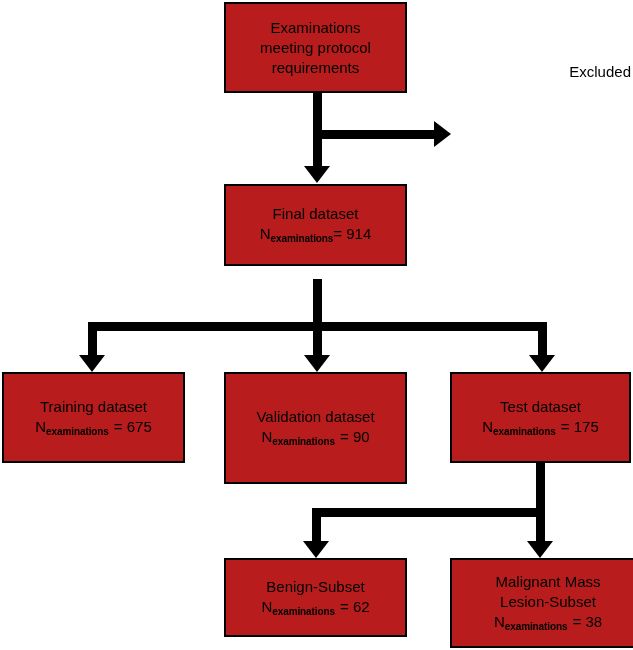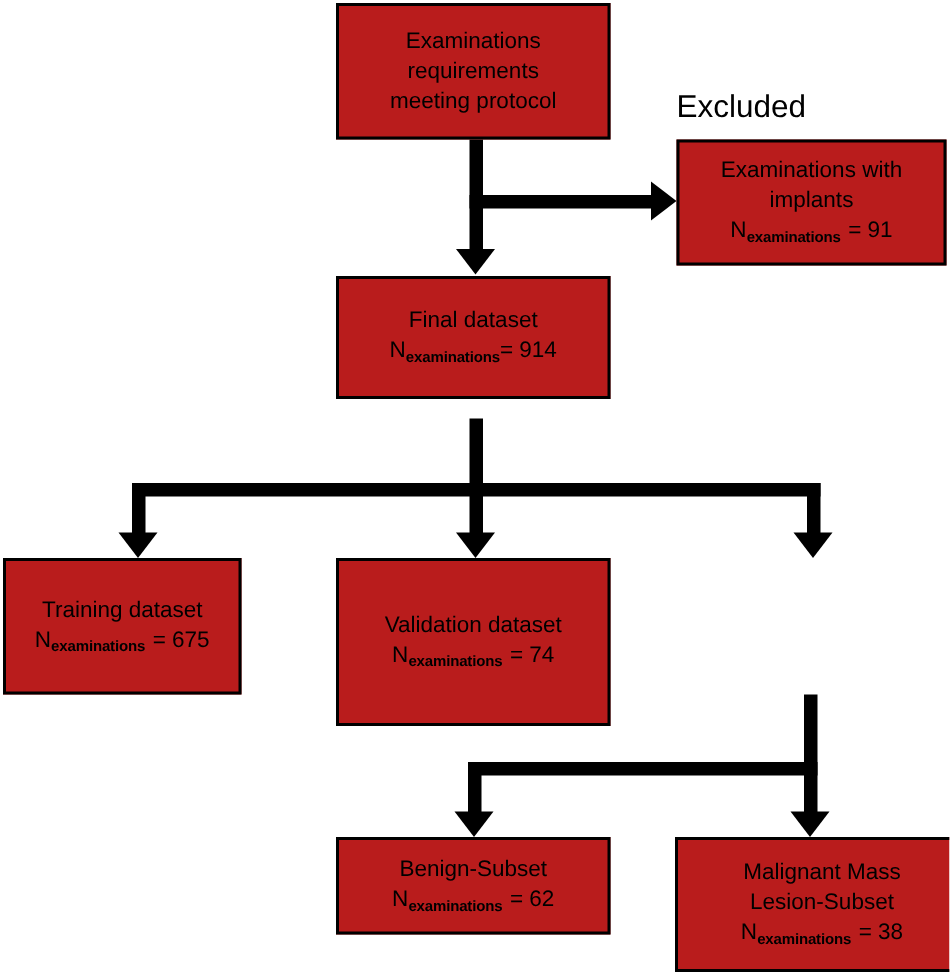--- a/index.html
+++ b/index.html
@@ -46,24 +46,24 @@
     bottom: -3px;
   }
   .nval .eq {
     margin-left: 5px;
   }
   .nval.tight .eq {
     margin-left: 0px;
   }
   .caption {
     position: absolute;
-    font-size: 21px;
+    font-size: 15px;
     line-height: 18px;
     color: #000000;
-    text-align: left;
+    text-align: right;
     z-index: 3;
     white-space: nowrap;
   }
   .conn {
     position: absolute;
     background: #000000;
     z-index: 1;
   }
   .arrow-down {
     position: absolute;
@@ -84,77 +84,76 @@
     z-index: 2;
   }
 </style>
 </head>
 <body>
 
 <div id="flowchart">
 
   <div class="node" style="left:224px; top:2px; width:183px; height:91px;">
     <span class="line">Examinations</span>
+    <span class="line">meeting protocol</span>
     <span class="line">requirements</span>
-    <span class="line">meeting protocol</span>
   </div>
 
   <div class="conn" style="left:313px; top:93px; width:9px; height:73px;"></div>
   <div class="arrow-down" style="left:304px; top:166px;"></div>
 
   <div class="conn" style="left:313px; top:130px; width:130px; height:9px;"></div>
   <div class="arrow-right" style="left:434px; top:121px;"></div>
 
   <div class="caption" style="left:451px; top:63px; width:180px;">Excluded</div>
 
-  <div class="node" style="left:451px; top:93px; width:180px; height:84px;">
-    <span class="line">Examinations with</span>
-    <span class="line">implants</span>
-    <span class="nval"><span>N</span><sub>examinations</sub><span class="eq">= 91</span></span>
-  </div>
 
   <div class="node" style="left:224px; top:184px; width:183px; height:82px;">
     <span class="line">Final dataset</span>
     <span class="nval tight"><span>N</span><sub>examinations</sub><span class="eq">= 914</span></span>
   </div>
 
   <div class="conn" style="left:313px; top:279px; width:9px; height:51px;"></div>
 
   <div class="conn" style="left:88px; top:322px; width:459px; height:9px;"></div>
 
   <div class="conn" style="left:88px; top:322px; width:9px; height:34px;"></div>
   <div class="arrow-down" style="left:79px; top:355px;"></div>
 
   <div class="conn" style="left:313px; top:322px; width:9px; height:34px;"></div>
   <div class="arrow-down" style="left:304px; top:355px;"></div>
 
   <div class="conn" style="left:538px; top:322px; width:9px; height:34px;"></div>
   <div class="arrow-down" style="left:529px; top:355px;"></div>
 
-  <div class="node" style="left:2px; top:372px; width:159px; height:91px;">
+  <div class="node" style="left:2px; top:372px; width:183px; height:91px;">
     <span class="line">Training dataset</span>
     <span class="nval"><span>N</span><sub>examinations</sub><span class="eq">= 675</span></span>
   </div>
 
   <div class="node" style="left:224px; top:372px; width:183px; height:112px;">
     <span class="line">Validation dataset</span>
-    <span class="nval"><span>N</span><sub>examinations</sub><span class="eq">= 74</span></span>
+    <span class="nval"><span>N</span><sub>examinations</sub><span class="eq">= 90</span></span>
   </div>
 
+  <div class="node" style="left:450px; top:372px; width:181px; height:91px;">
+    <span class="line">Test dataset</span>
+    <span class="nval"><span>N</span><sub>examinations</sub><span class="eq">= 175</span></span>
+  </div>
 
   <div class="conn" style="left:536px; top:463px; width:9px; height:79px;"></div>
 
   <div class="conn" style="left:312px; top:508px; width:233px; height:9px;"></div>
 
   <div class="conn" style="left:312px; top:508px; width:9px; height:34px;"></div>
   <div class="arrow-down" style="left:303px; top:541px;"></div>
 
   <div class="arrow-down" style="left:527px; top:541px;"></div>
 
-  <div class="node" style="left:224px; top:558px; width:183px; height:65px;">
+  <div class="node" style="left:224px; top:558px; width:183px; height:79px;">
     <span class="line">Benign-Subset</span>
     <span class="nval"><span>N</span><sub>examinations</sub><span class="eq">= 62</span></span>
   </div>
 
   <div class="node" style="left:450px; top:558px; width:196px; height:90px;">
     <span class="line">Malignant Mass</span>
     <span class="line">Lesion-Subset</span>
     <span class="nval"><span>N</span><sub>examinations</sub><span class="eq">= 38</span></span>
   </div>
 

